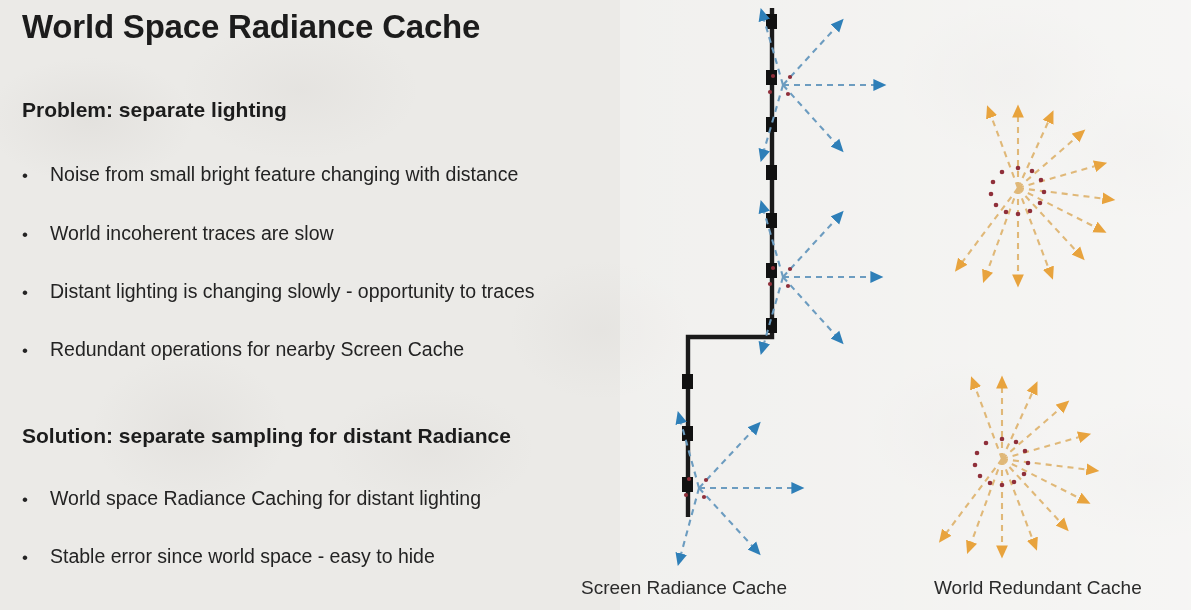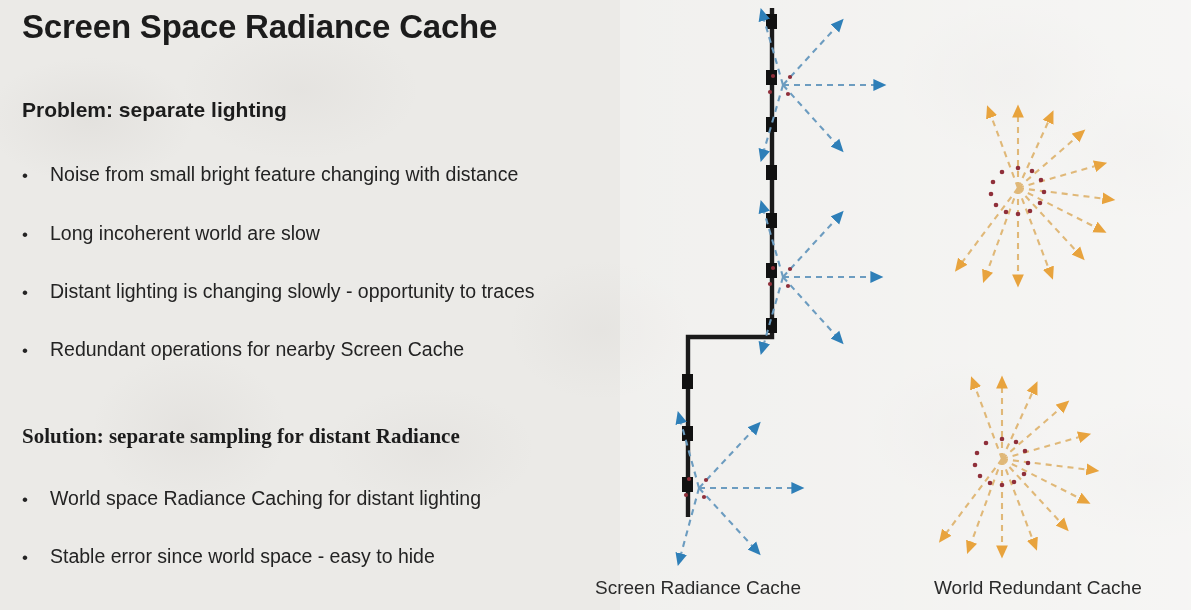--- a/index.html
+++ b/index.html
@@ -93,56 +93,56 @@
     width: 571px;
     height: 610px;
   }
   .caption {
     position: absolute;
     font-size: 19px;
     color: #2b2b2b;
     white-space: nowrap;
     top: 577px;
   }
-  .caption.left { left: 595px; text-align: right; }
+  .caption.left { left: 581px; text-align: right; }
   .caption.right { left: 934px; }
   svg { display: block; }
 </style>
 </head>
 <body>
 
 <div id="slide">
 
   <div id="watermark-layer"></div>
   <div id="right-wash"></div>
 
   <div id="text-col">
 
-    <div class="slide-title">Screen Space Radiance Cache</div>
+    <div class="slide-title">World Space Radiance Cache</div>
 
     <div class="section-head" style="top:98px;">Problem: separate lighting</div>
 
     <div class="bullet-row" style="top:165px;">
       <span class="bullet-dot">•</span>
       <span class="bullet-text">Noise from small bright feature changing with distance</span>
     </div>
     <div class="bullet-row" style="top:224px;">
       <span class="bullet-dot">•</span>
-      <span class="bullet-text">Long incoherent world are slow</span>
+      <span class="bullet-text">World incoherent traces are slow</span>
     </div>
     <div class="bullet-row" style="top:282px;">
       <span class="bullet-dot">•</span>
       <span class="bullet-text">Distant lighting is changing slowly - opportunity to traces</span>
     </div>
     <div class="bullet-row" style="top:340px;">
       <span class="bullet-dot">•</span>
       <span class="bullet-text">Redundant operations for nearby Screen Cache</span>
     </div>
 
-    <div class="section-head" style="top:424px;font-family:Liberation Serif, serif;">Solution: separate sampling for distant Radiance</div>
+    <div class="section-head" style="top:424px;">Solution: separate sampling for distant Radiance</div>
 
     <div class="bullet-row" style="top:489px;">
       <span class="bullet-dot">•</span>
       <span class="bullet-text">World space Radiance Caching for distant lighting</span>
     </div>
     <div class="bullet-row" style="top:547px;">
       <span class="bullet-dot">•</span>
       <span class="bullet-text">Stable error since world space - easy to hide</span>
     </div>
 

